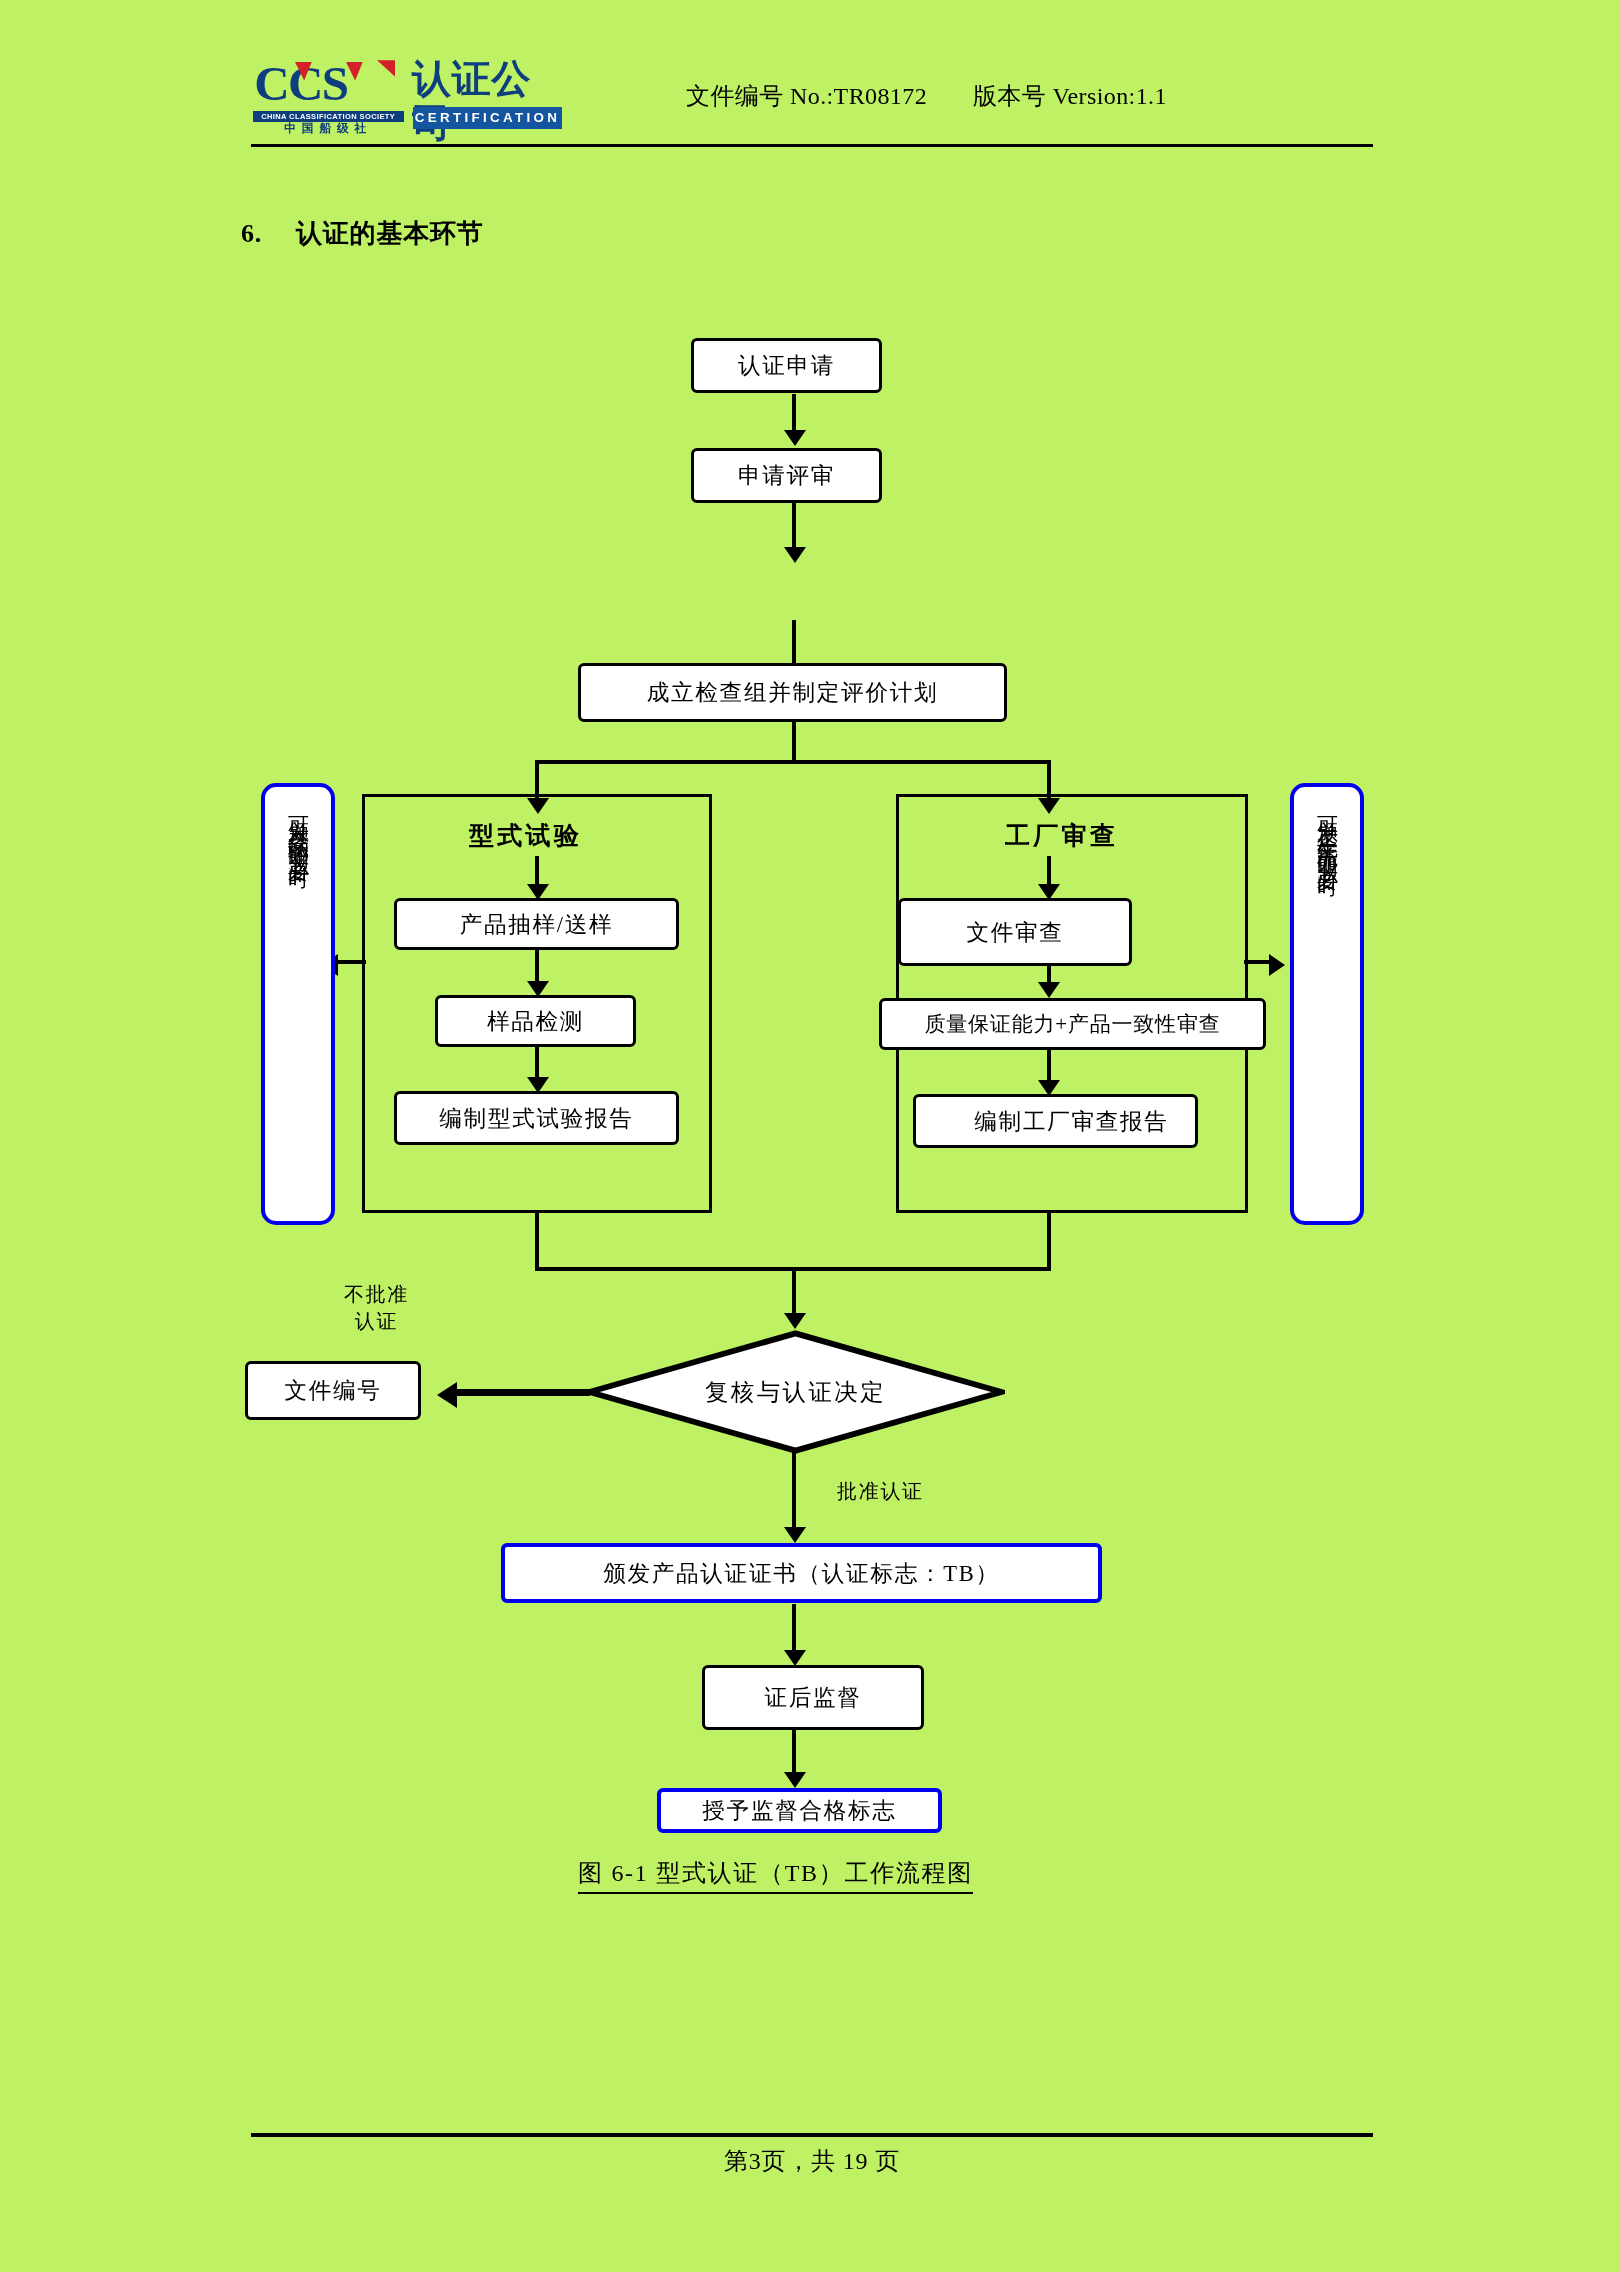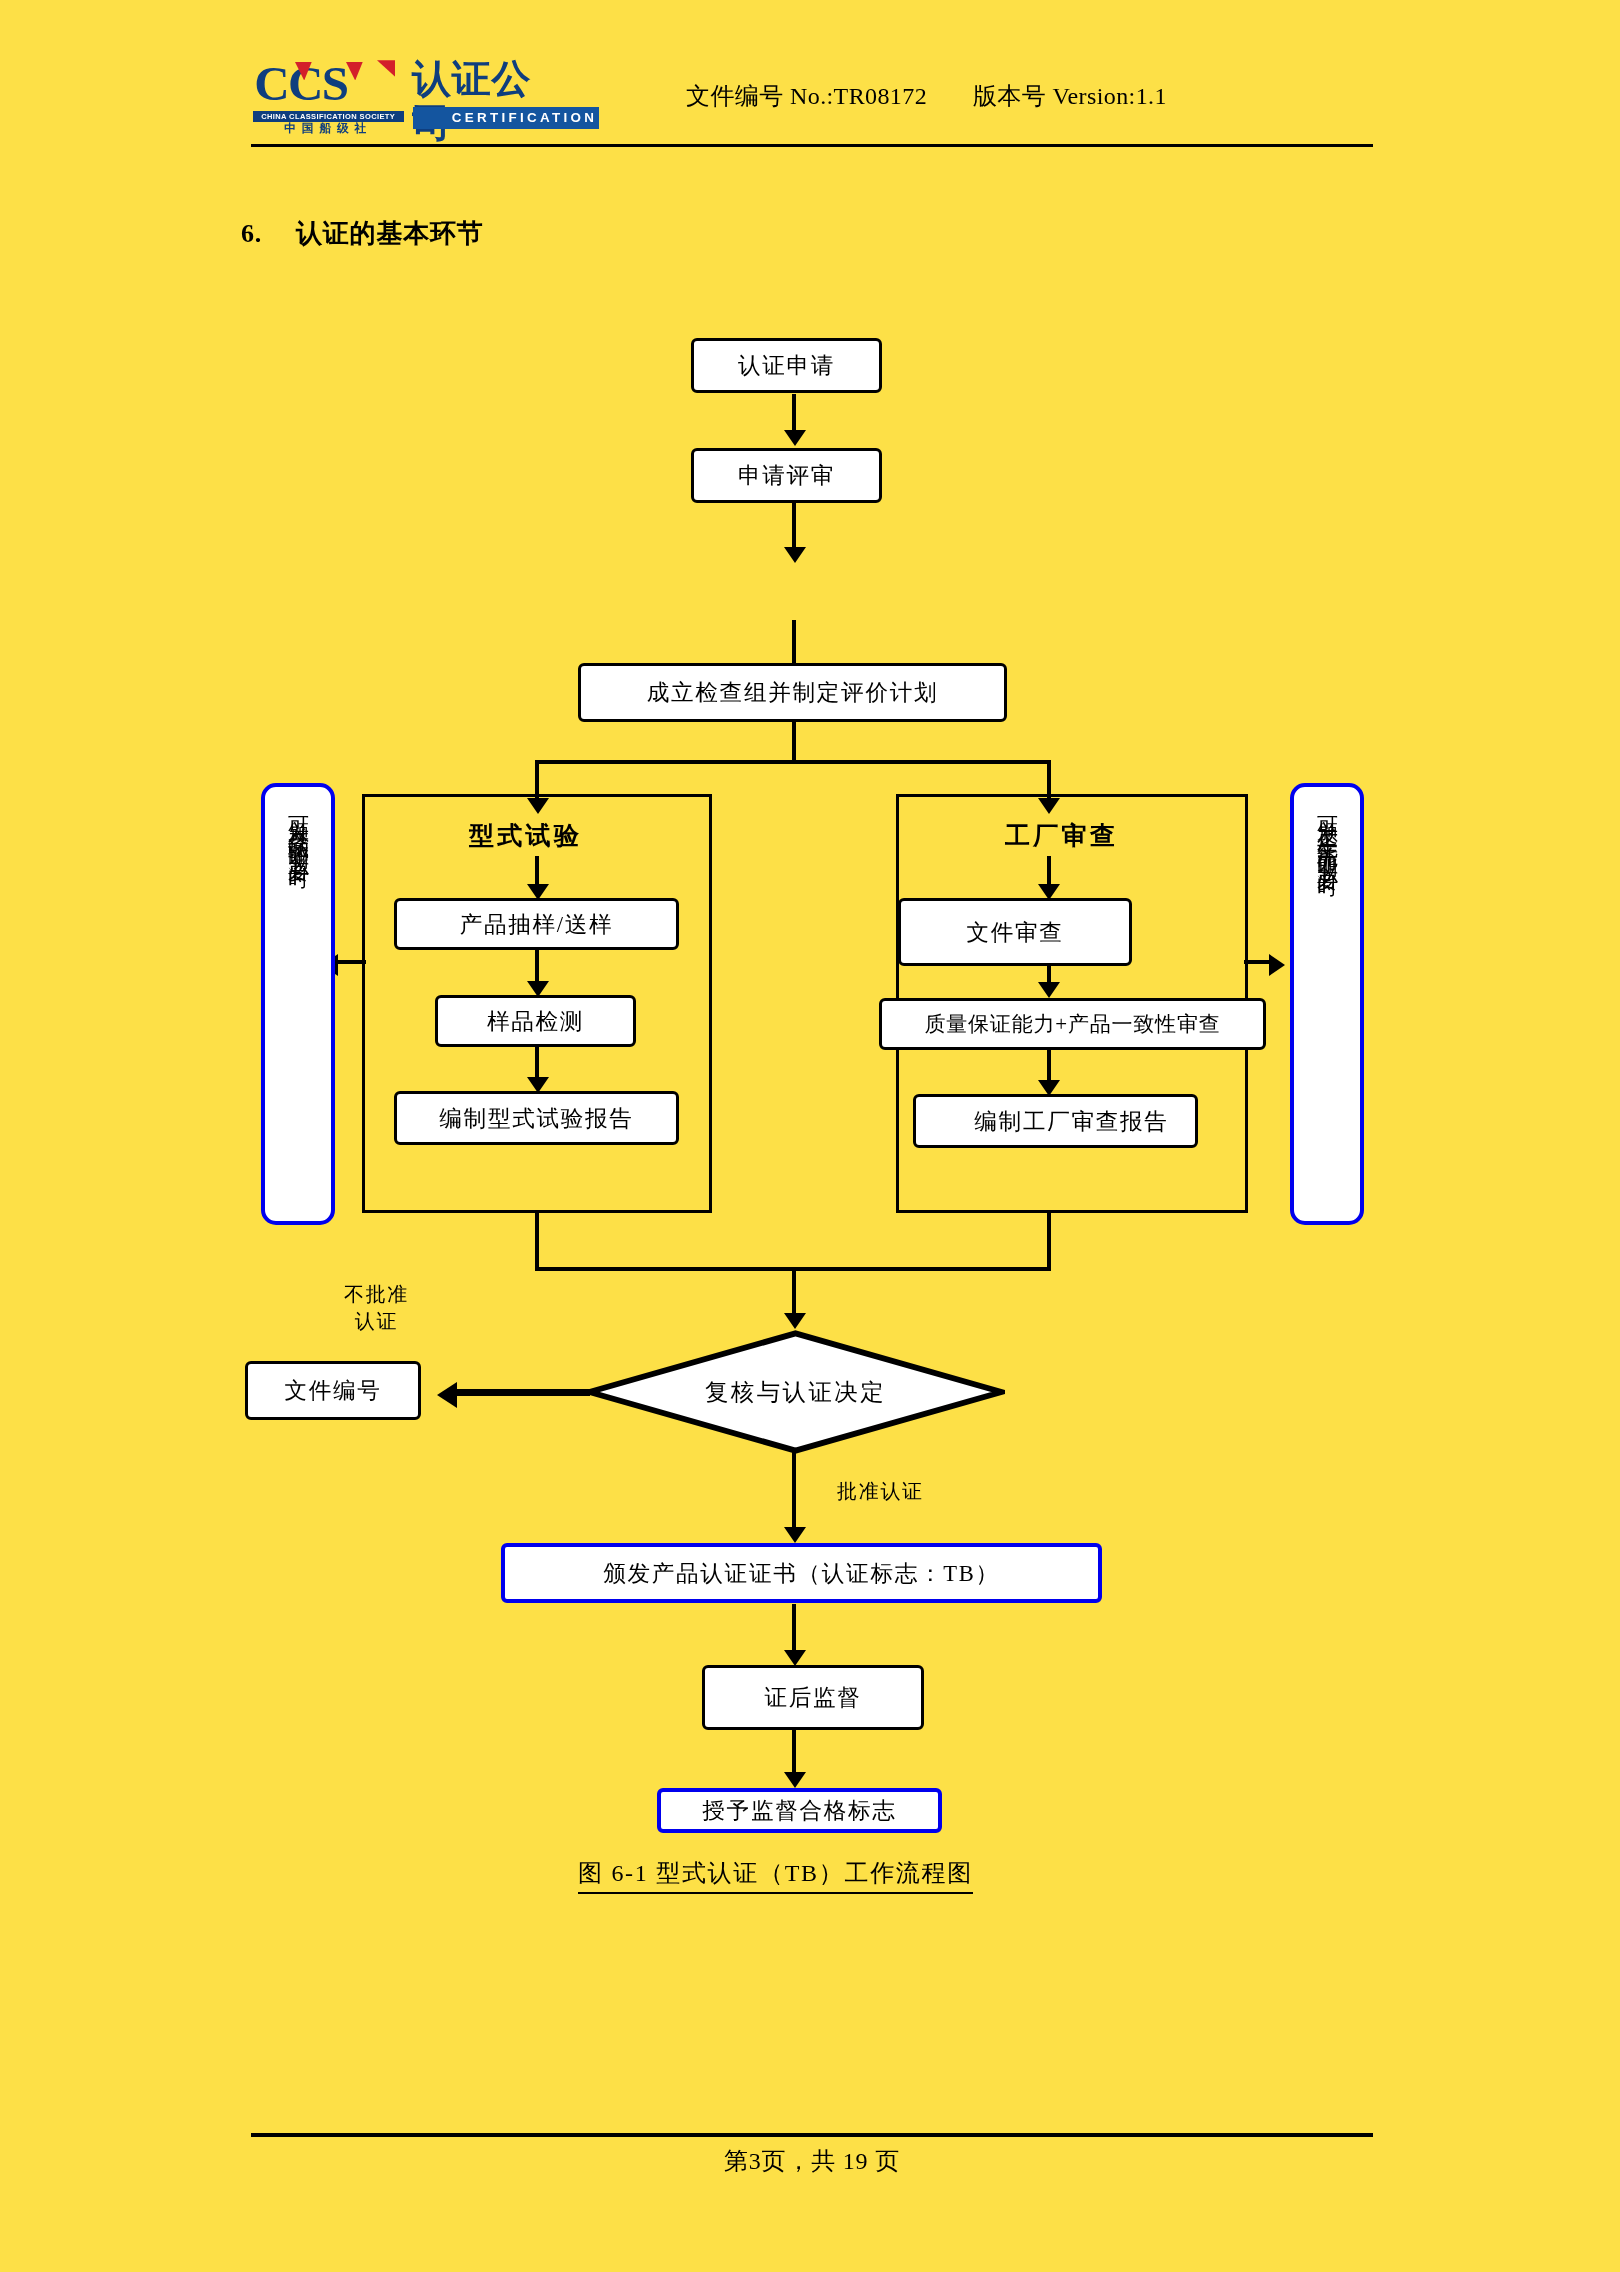--- a/index.html
+++ b/index.html
@@ -2,21 +2,21 @@
 <html style="font-size:13.4px"><head>
 <meta charset="utf-8">
 <style>
   html,body{margin:0;padding:0;background:#fff;}
   body{
     width:1620px;height:2273px;position:relative;
     font-family:"Liberation Serif","DejaVu Serif",serif;
     color:#000;
     -webkit-font-smoothing:antialiased;
   }
-  .page{position:absolute;inset:0;background:#fde047;}
+  .page{position:absolute;inset:0;background:#bef264;}
 
   
   .header{position:absolute;left:251px;top:57px;width:1122px;height:80px;}
   .logo{position:absolute;left:0;top:0;width:311px;height:77px;}
   .logo-ccs{
     position:absolute;left:3.3px;top:1.7px;
     font-family:"Liberation Serif","DejaVu Serif",serif;
     font-weight:bold;font-size:49px;letter-spacing:-1.7px;
     color:#0f3e7e;line-height:49px;
   }
@@ -42,21 +42,20 @@
     position:absolute;left:161px;top:0px;
     font-size:39px;font-weight:bold;color:#0f3e7e;letter-spacing:0.8px;
     line-height:44px;
     font-family:"Liberation Sans",sans-serif;
   }
   .logo-cert-band{
     position:absolute;left:162px;top:50px;width:149px;height:22px;
     background:#14559f;color:#fff;font-size:13.4px;font-weight:bold;
     letter-spacing:3.3px;text-align:center;line-height:22px;
     font-family:"Liberation Sans",sans-serif;
-    padding-left:37px;
   }
   .hdr-text{
     position:absolute;left:435px;top:23.4px;width:687px;
     font-size:24px;letter-spacing:0.4px;white-space:nowrap;
   }
   .hdr-gap{display:inline-block;width:33px;}
   .hdr-rule{position:absolute;left:251px;top:144px;width:1122px;height:3.3px;background:#000;}
 
   
   .sec-title{

